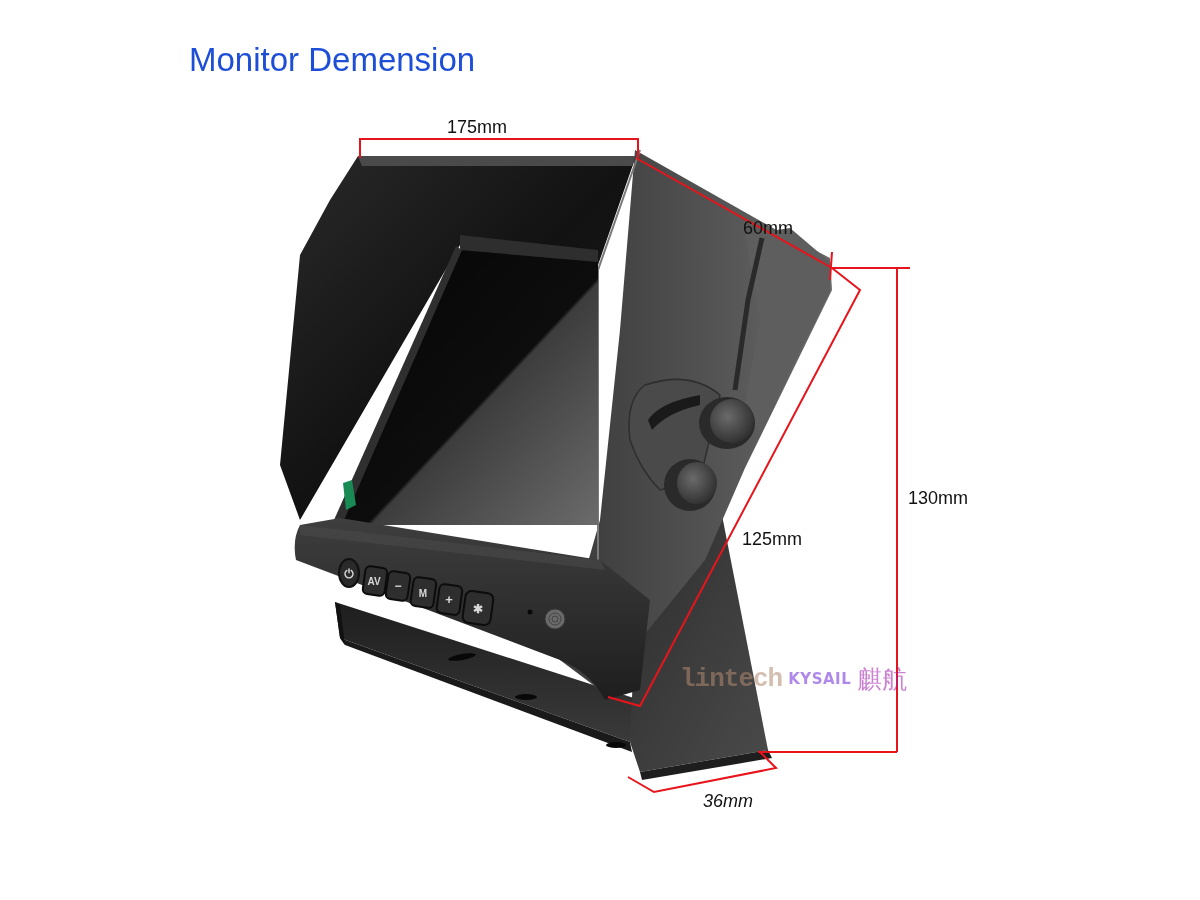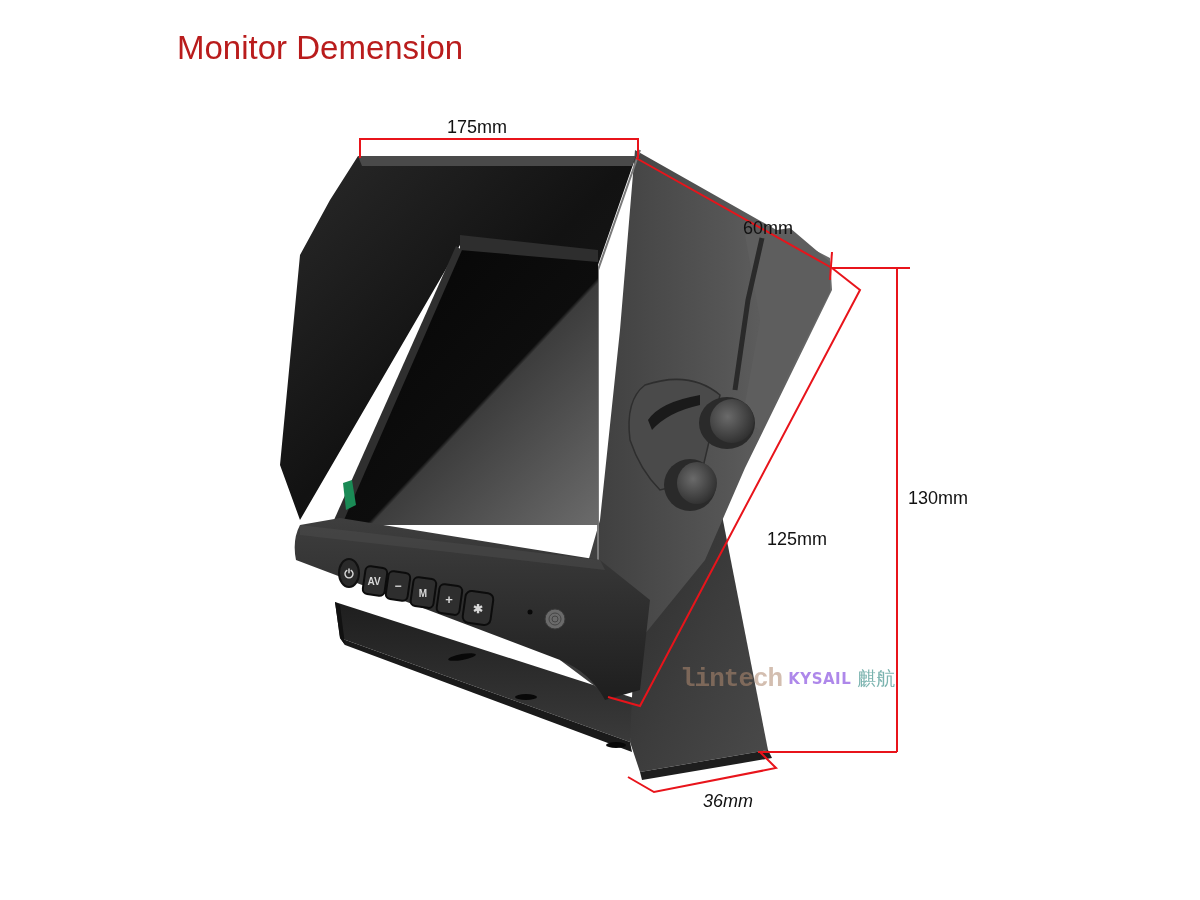--- a/index.html
+++ b/index.html
@@ -12,45 +12,45 @@
       height: 900px;
       position: relative;
       overflow: hidden;
       font-family: "Liberation Sans", sans-serif;
     }
     .page-title {
       position: absolute;
       left: 177px;
       top: 28px;
       font-size: 33px;
-      color: #b91c1c;
+      color: #1d4ed8;
       font-weight: normal;
       letter-spacing: 0px;
-      margin: 0;
+      margin: 12px;
       line-height: 40px;
     }
     .diagram-svg {
       position: absolute;
       left: 0;
       top: 0;
       width: 1200px;
       height: 900px;
     }
     .dim-label {
       position: absolute;
       font-size: 18px;
       color: #111111;
       line-height: 20px;
       white-space: nowrap;
       text-align: center;
     }
     .dim-width { left: 447px; top: 117px; }
     .dim-depth { left: 743px; top: 218px; }
     .dim-height { left: 908px; top: 488px; }
-    .dim-diag { left: 767px; top: 529px; }
+    .dim-diag { left: 742px; top: 529px; }
     .dim-base { left: 703px; top: 791px; font-style: italic; }
 
     .watermark {
       position: absolute;
       left: 680px;
       top: 664px;
       height: 30px;
       display: flex;
       align-items: center;
       gap: 6px;
@@ -66,22 +66,22 @@
     }
     .wm-kysail {
       font-family: "DejaVu Sans", sans-serif;
       font-weight: bold;
       font-size: 15px;
       color: #6d28d9;
       letter-spacing: 0.5px;
     }
     .wm-cn {
       font-family: "DejaVu Sans", sans-serif;
-      font-size: 19px;
-      color: #0f766e;
+      font-size: 25px;
+      color: #a21caf;
       text-align: center;
     }
     .btn-label {
       font-family: "Liberation Sans", sans-serif;
       font-weight: bold;
       fill: #d8d8d8;
     }
   </style>
 </head>
 <body>

